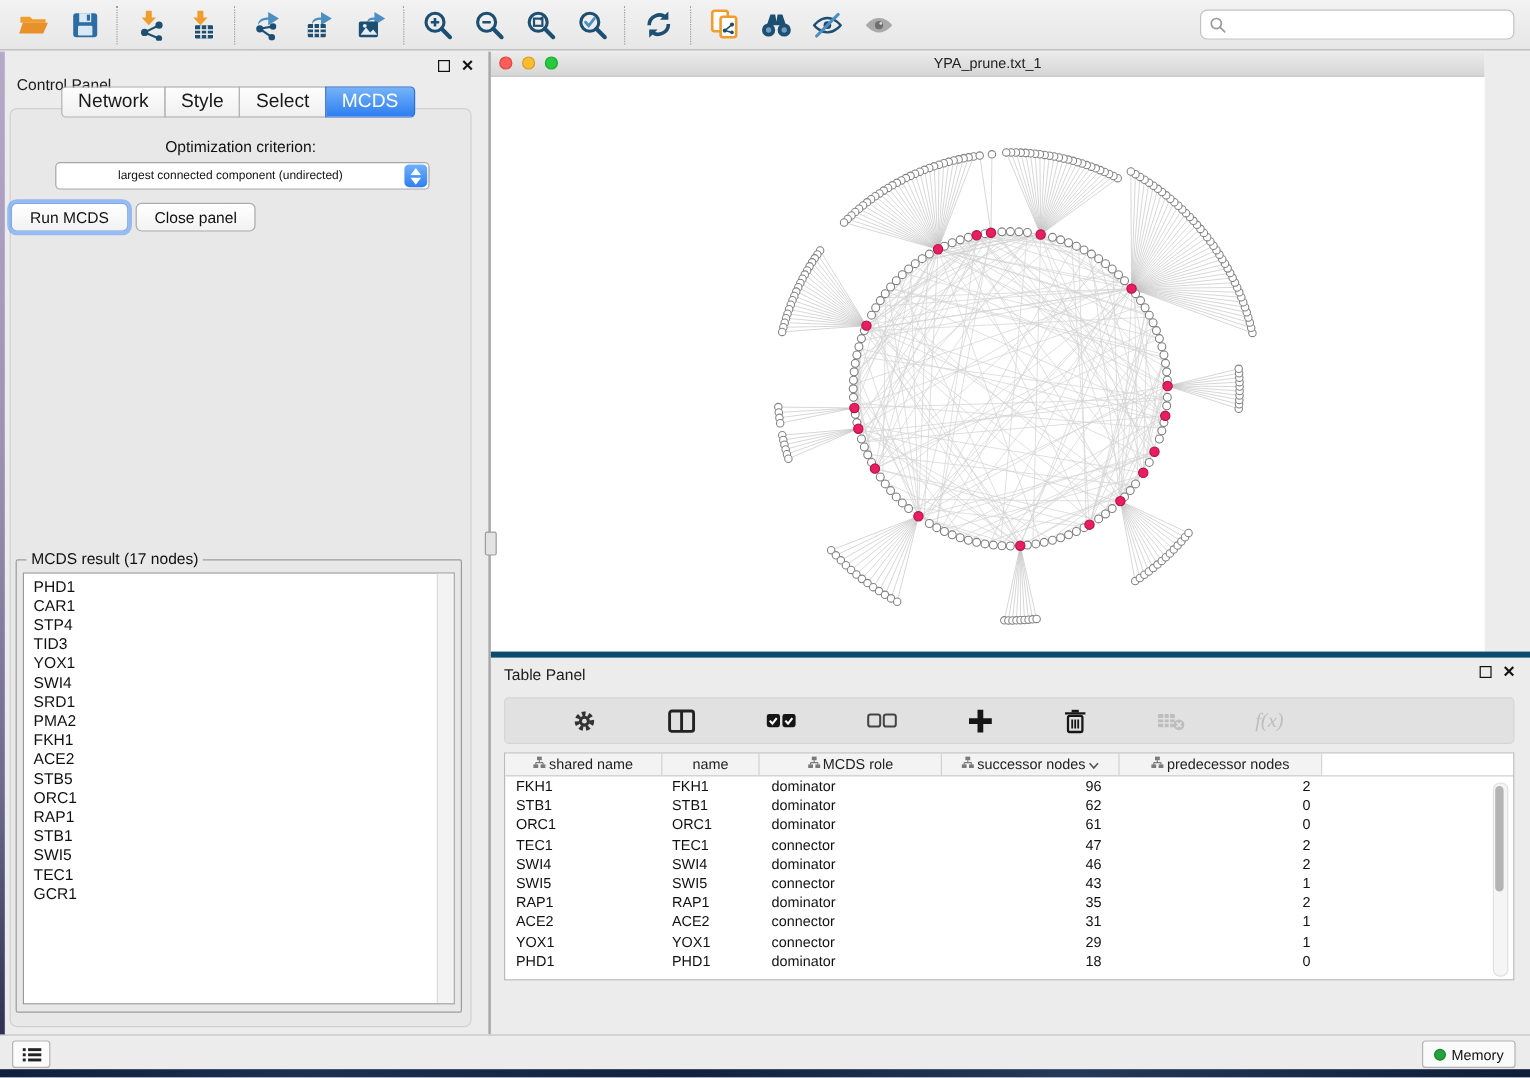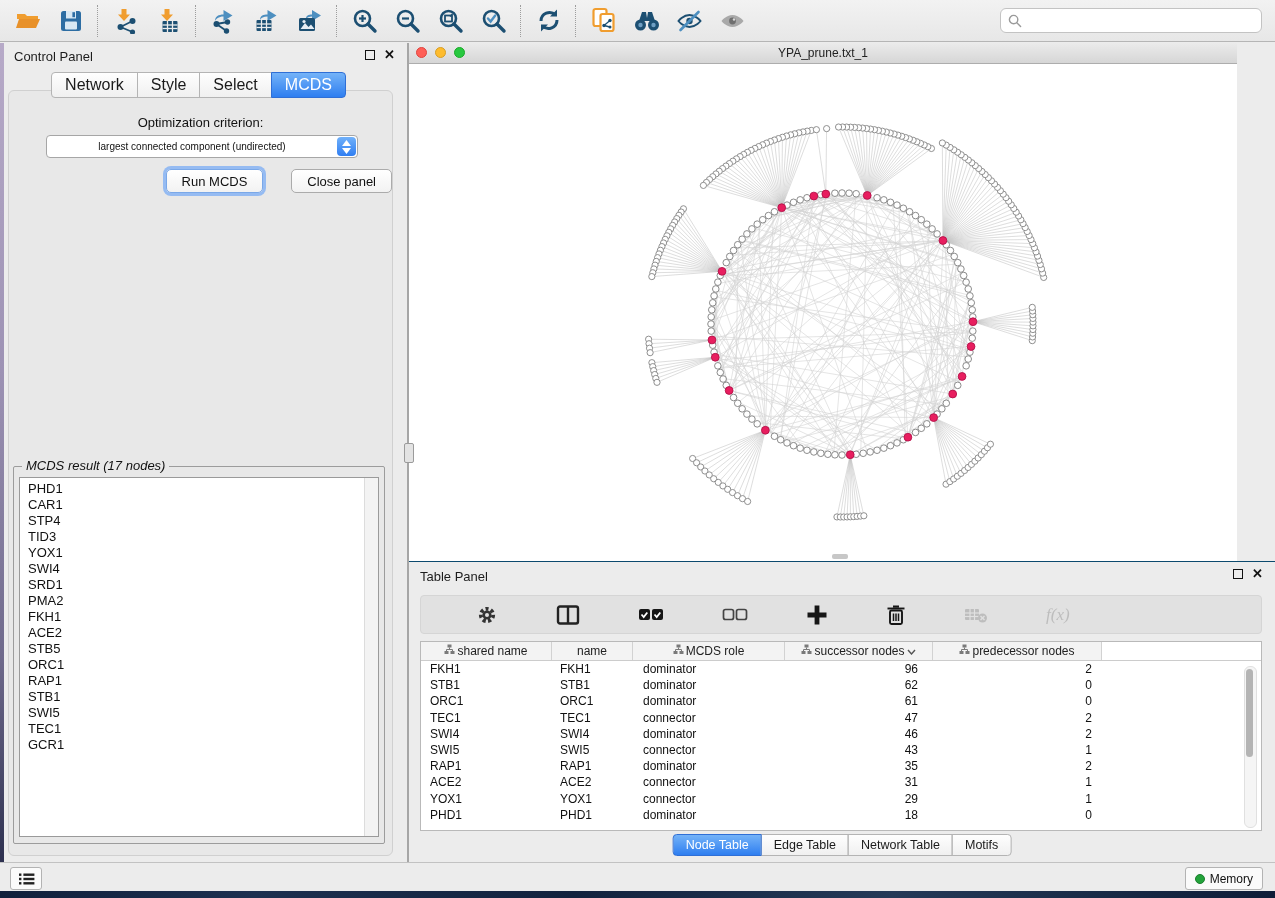--- a/index.html
+++ b/index.html
@@ -19,45 +19,45 @@
     display:flex;align-items:center;padding-left:6px;box-sizing:border-box;}
   .tb-icons{display:flex;align-items:center;height:100%;}
   .tb-btn{width:43px;height:36px;display:flex;align-items:center;justify-content:center;cursor:default;}
   .tb-sep{width:1px;height:32px;border-left:1px dotted #9d9d9d;margin:0 5px;}
   .tb-search{position:absolute;right:13px;top:8px;width:262px;height:25px;background:#fff;
     border:1px solid #c3c3c3;border-radius:6px;display:flex;align-items:center;padding-left:7px;box-sizing:border-box;}
   .tb-search input{border:none;outline:none;flex:1;font:13px "Liberation Sans",sans-serif;background:transparent;margin-left:5px;}
 
   
   .control-panel{position:absolute;left:4px;top:43px;width:403px;height:819px;background:#ececec;}
-  .cp-title{position:absolute;left:10px;top:6px;font-size:13px;color:#1d1d1d;}
+  .cp-title{position:absolute;left:10px;top:20px;font-size:13px;color:#1d1d1d;}
   .win-btns{position:absolute;right:12px;top:7px;display:flex;gap:9px;align-items:center;}
   .float-btn{width:10px;height:10px;border:1.6px solid #111;background:transparent;box-sizing:border-box;}
   .close-btn{font-size:13px;font-weight:bold;color:#111;line-height:10px;}
   .cp-tabs{position:absolute;left:0;right:14px;top:29px;display:flex;justify-content:center;z-index:3;}
   .seg-tab{padding:3px 13px;font-size:16px;background:linear-gradient(#fefefe,#f0f0f0);
     border:1px solid #b4b4b4;margin-left:-1px;color:#1a1a1a;position:relative;cursor:default;}
   .seg-tab:first-child{border-radius:4px 0 0 4px;margin-left:0;}
   .seg-tab:last-child{border-radius:0 4px 4px 0;}
   .seg-tab.active{background:linear-gradient(#74b3f8,#2e7ef0);border-color:#2f6fd6;color:#fff;z-index:2;}
   .cp-body{position:absolute;left:4px;top:47px;width:385px;height:766px;background:#e8e8e8;
     border:1px solid #d0d0d0;border-radius:6px;box-sizing:border-box;}
   .opt-label{text-align:center;margin-top:24px;font-size:13px;color:#111;}
   .criterion{position:absolute;left:37px;top:44px;width:312px;height:23px;background:#fff;
     border:1px solid #a6a6a6;border-radius:4px;display:flex;align-items:center;box-sizing:border-box;cursor:default;}
   .criterion .val{flex:1;text-align:center;font-size:10px;color:#111;}
   .stepper{width:19px;height:19px;margin-right:1px;border-radius:4px;
     background:linear-gradient(#71b1fa,#2f7ef2);display:flex;flex-direction:column;align-items:center;justify-content:center;gap:2px;}
-  .cp-buttons{position:absolute;left:0;width:100%;top:78px;display:flex;justify-content:flex-end;gap:28px;}
+  .cp-buttons{position:absolute;left:0;width:100%;top:78px;display:flex;justify-content:flex-start;gap:6px;}
   .cp-btn{height:24px;padding:0 15px;font:13px "Liberation Sans",sans-serif;background:linear-gradient(#ffffff,#f2f2f2);
     border:1px solid #ababab;border-radius:5px;color:#111;cursor:default;}
   .cp-btn.focused{box-shadow:0 0 0 3px rgba(80,150,250,.55);border-color:#7aa8e8;}
   .groupbox{position:absolute;left:4px;top:375px;width:372px;height:378px;
     border:1px solid #9c9c9c;border-radius:2px;box-sizing:border-box;}
-  .groupbox .legend{position:absolute;top:-9px;left:8px;background:#e8e8e8;padding:0 4px;font-size:13px;color:#111;font-style:italic;}
+  .groupbox .legend{position:absolute;top:-9px;left:8px;background:#e8e8e8;padding:0 4px;font-size:13px;color:#111;}
   .mcds-list{position:absolute;left:5px;right:5px;top:10px;bottom:6px;background:#fff;
     border:1px solid #9a9a9a;overflow:hidden;}
   .mcds-item{font-size:13px;line-height:16px;padding-left:8px;color:#111;}
   .mcds-list .vtrack{position:absolute;right:0;top:0;bottom:0;width:13px;background:#f3f3f3;border-left:1px solid #dcdcdc;}
   .mcds-pad{height:3px;}
 
   
   .divider{position:absolute;left:407px;top:43px;width:2px;height:819px;background:#a6a6a6;z-index:5;}
   .divider .grip{position:absolute;left:-3px;top:400px;width:8px;height:18px;background:#e3e3e3;
     border:1px solid #9b9b9b;border-radius:2px;}
@@ -69,21 +69,21 @@
   .traffic{position:absolute;left:7px;top:4px;display:flex;gap:8px;}
   .light{width:11px;height:11px;border-radius:50%;box-sizing:border-box;}
   .light.red{background:#ff5f57;border:1px solid #e0443e;}
   .light.yellow{background:#febc2e;border:1px solid #d89e24;}
   .light.green{background:#28c840;border:1px solid #1aab29;}
   .nw-title{position:absolute;left:0;right:0;top:3px;text-align:center;font-size:12px;color:#222;}
   .nw-canvas{position:absolute;left:0;top:21px;right:0;bottom:0;background:#fff;}
   .hthumb{position:absolute;left:423px;bottom:2px;width:16px;height:5px;background:#c7c7c7;border-radius:2px;}
 
   
-  .table-panel{position:absolute;left:409px;top:561px;width:866px;height:301px;background:#ececec;border-top:1px solid #0c4a6e;box-sizing:border-box;}
+  .table-panel{position:absolute;left:409px;top:543px;width:866px;height:301px;background:#ececec;border-top:5px solid #0c4a6e;box-sizing:border-box;}
   .tp-title{position:absolute;left:11px;top:7px;font-size:13px;color:#1d1d1d;}
   .tp-toolbar{position:absolute;left:11px;top:33px;width:842px;height:39px;background:#e1e1e1;border:1px solid #d5d5d5;
     border-radius:4px;display:flex;align-items:center;gap:20px;padding-left:17px;box-sizing:border-box;}
   .tp-tool{display:flex;align-items:center;justify-content:flex-end;cursor:default;margin-left:38px;}
   .tp-tool.disabled{opacity:.5;}
   .tp-table{position:absolute;left:11px;top:79px;width:842px;height:190px;background:#fff;border:1px solid #b9b9b9;box-sizing:border-box;overflow:hidden;}
   .th-row{display:flex;height:18px;background:#f3f3f3;border-bottom:1px solid #cccccc;font-size:12px;color:#222;}
   .th-cell{display:flex;align-items:center;justify-content:center;gap:2px;border-right:1px solid #d2d2d2;box-sizing:border-box;}
   .th-fill{flex:1;background:#fff;}
   .tr-row{display:flex;height:16.2px;font-size:12px;color:#111;}
@@ -1238,26 +1238,20 @@
             <div class="td c1">PHD1</div>
             <div class="td c2">dominator</div>
             <div class="td c3">18</div>
             <div class="td c4">0</div>
           </div>
         </div>
       <div class="tp-vscroll">
         <div class="tp-vthumb"></div>
       </div>
     </div>
-    <div class="tp-tabs">
-        <div class="seg-tab active">Node Table</div>
-        <div class="seg-tab">Edge Table</div>
-        <div class="seg-tab">Network Table</div>
-        <div class="seg-tab">Motifs</div>
-      </div>
   </div>
 
   <div class="status-bar">
     <div class="list-btn">
       <svg width="17" height="14" viewBox="0 0 17 14">
         <g fill="#222">
           <rect x="1" y="1.5" width="2.4" height="2.4"></rect>
             <rect x="5.4" y="1.5" width="11" height="2.4"></rect>
           <rect x="1" y="5.8" width="2.4" height="2.4"></rect>
             <rect x="5.4" y="5.8" width="11" height="2.4"></rect>

